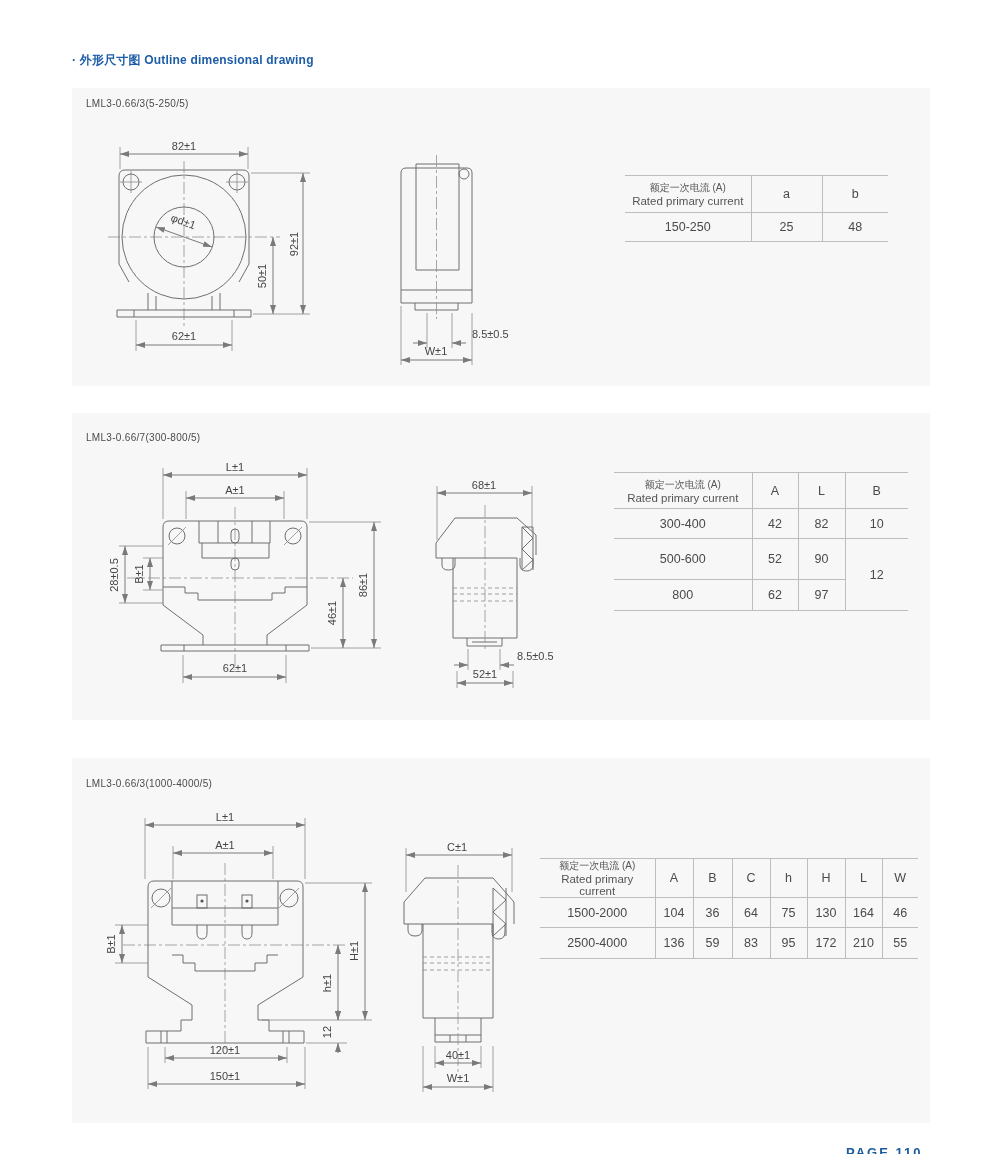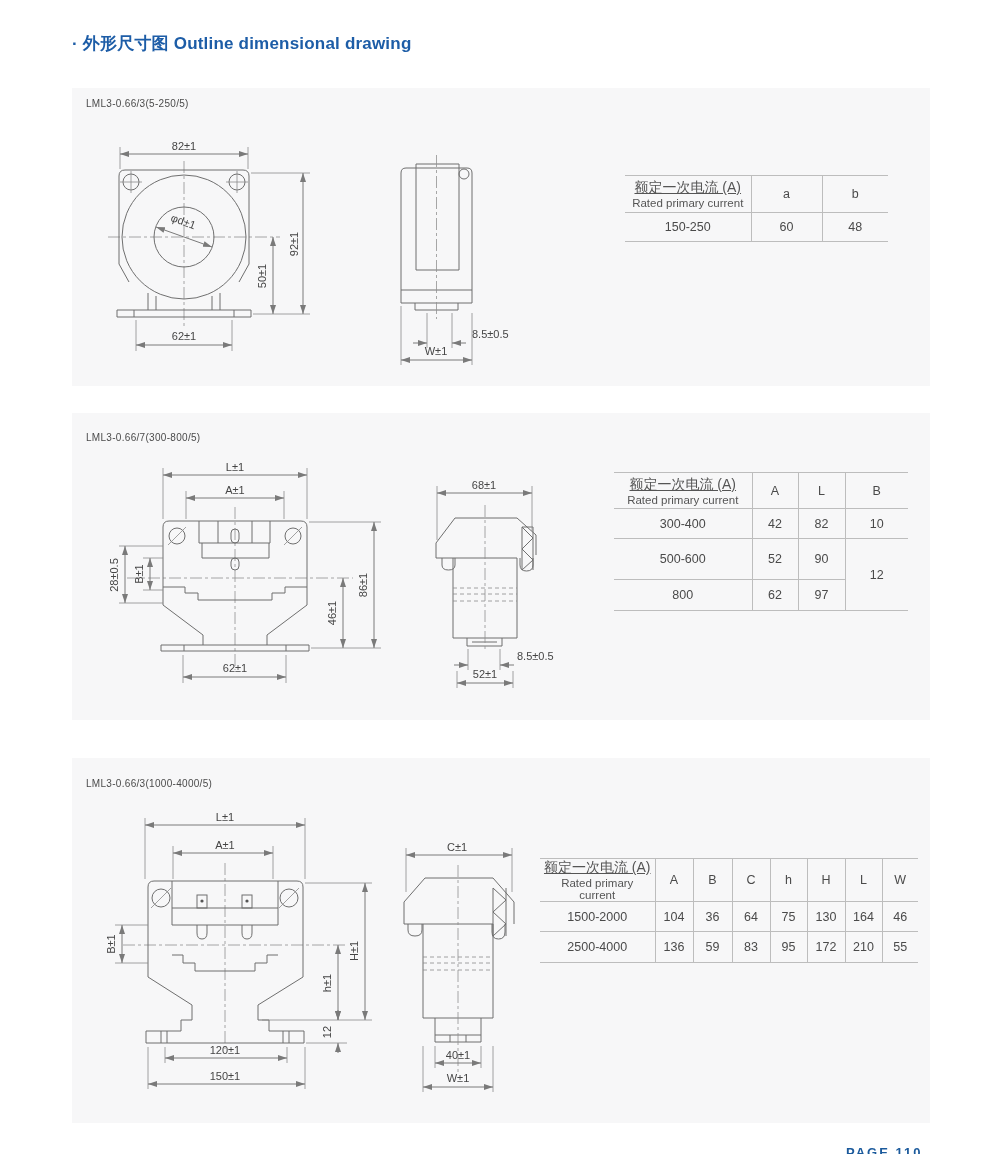--- a/index.html
+++ b/index.html
@@ -4,22 +4,22 @@
 <style>
   html,body{margin:0;padding:0;}
   body{
     position:relative;
     width:1000px;height:1154px;
     background:#ffffff;
     overflow:hidden;
     font-family:"Liberation Sans", sans-serif;
   }
   .page-title{
-    position:absolute;left:72px;top:32px;
-    font-size:17px;font-weight:bold;color:#1d5da7;
+    position:absolute;left:72px;top:52px;
+    font-size:12px;font-weight:bold;color:#1d5da7;
     letter-spacing:.2px;
   }
   .panel{
     position:absolute;left:72px;width:858px;
     background:#f7f7f8;
   }
   #panel1{top:88px;height:298px;}
   #panel2{top:413px;height:307px;}
   #panel3{top:758px;height:365px;}
   .model-label{
@@ -40,21 +40,21 @@
     color:#4a4a4a;
   }
   table.spec th, table.spec td{
     text-align:center;vertical-align:middle;
     font-weight:normal;padding:0 2px;
     border-bottom:1px solid #bdbdbd;
     font-size:12.5px;
   }
   table.spec tr.hdr th{border-top:1px solid #bdbdbd;}
   table.spec th + th, table.spec td + td{border-left:1px solid #bdbdbd;}
-  table.spec .cn{display:block;font-size:14px;color:#555;text-decoration:underline;}
+  table.spec .cn{display:block;font-size:10px;color:#555;}
   table.spec .en{display:block;font-size:11.5px;color:#555;}
   .page-num{
     position:absolute;left:846px;top:1145px;
     font-size:13px;font-weight:bold;color:#1b5a9c;letter-spacing:2px;
   }
 </style>
 </head>
 <body>
 
 <div class="page-title">· 外形尺寸图 Outline dimensional drawing</div>
@@ -154,21 +154,21 @@
         <tr class="hdr" style="height:37px">
       <th>
         <span class="cn">额定一次电流 (A)</span>
         <span class="en">Rated primary current</span>
       </th>
       <th>a</th>
       <th>b</th>
     </tr>
     <tr style="height:29px">
       <td>150-250</td>
-      <td>60</td>
+      <td>25</td>
       <td>48</td>
     </tr>
   </tbody>
     </table>
 </div>
 
 <div class="panel" id="panel2">
   <div class="model-label" style="top:19px">LML3-0.66/7(300-800/5)</div>
 
   <svg style="left:33px;top:52px" width="285" height="228" viewBox="0 0 285 228">

